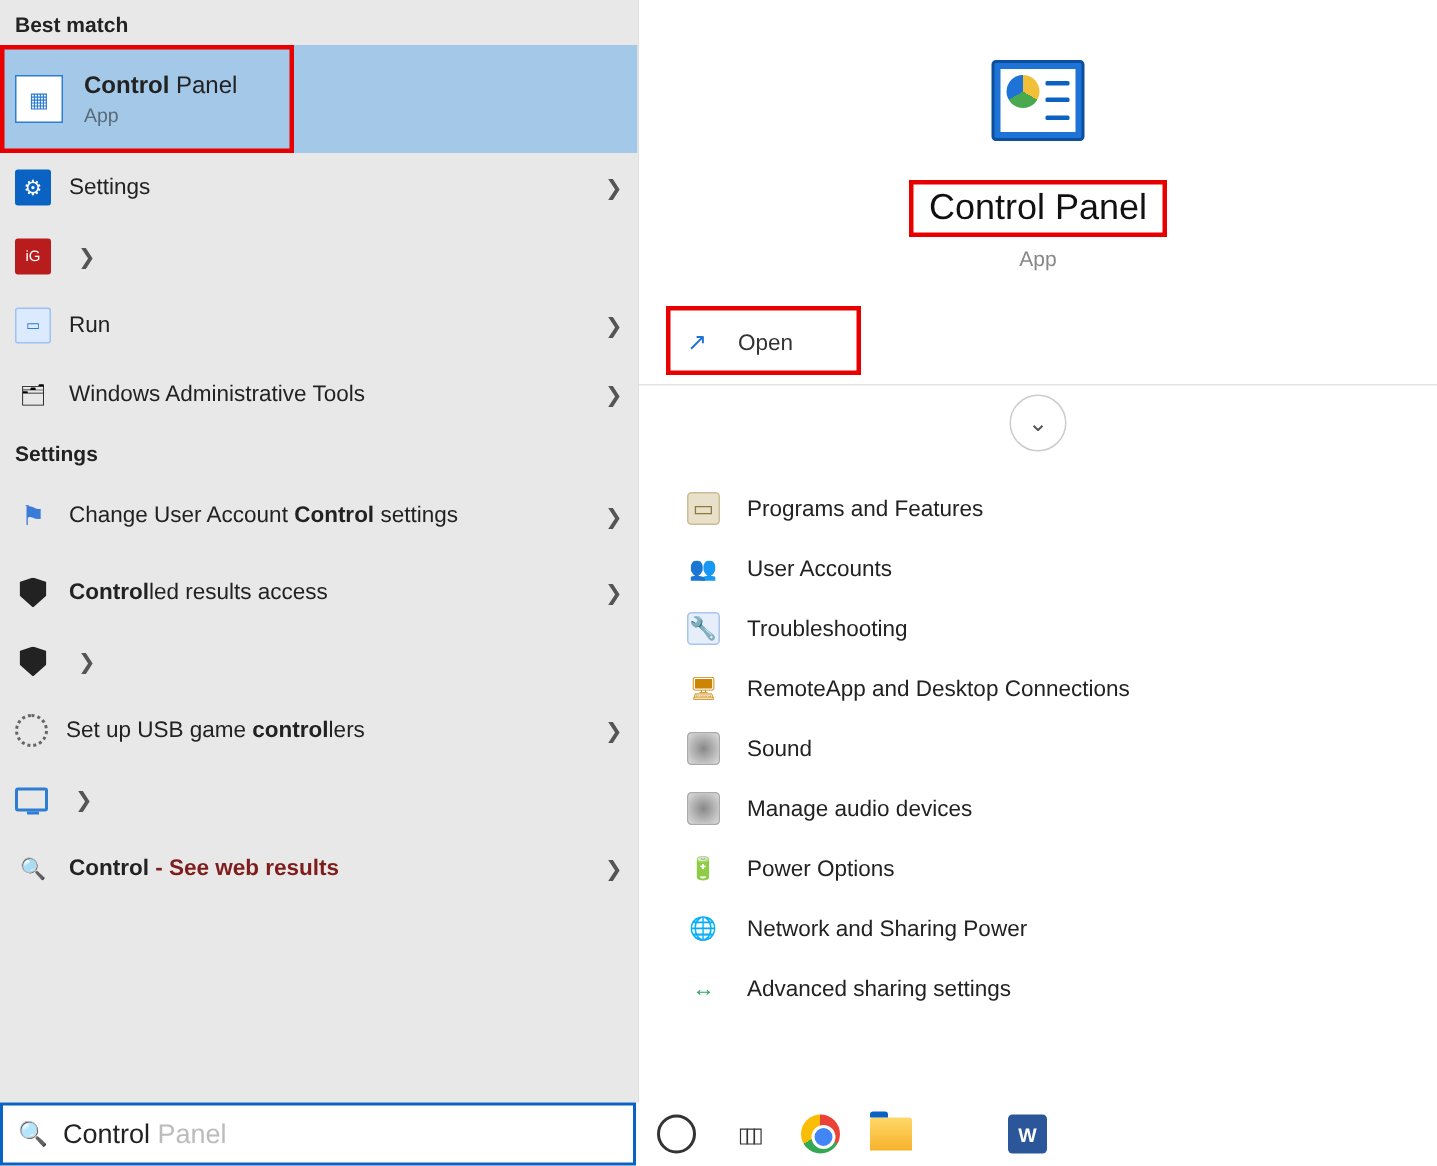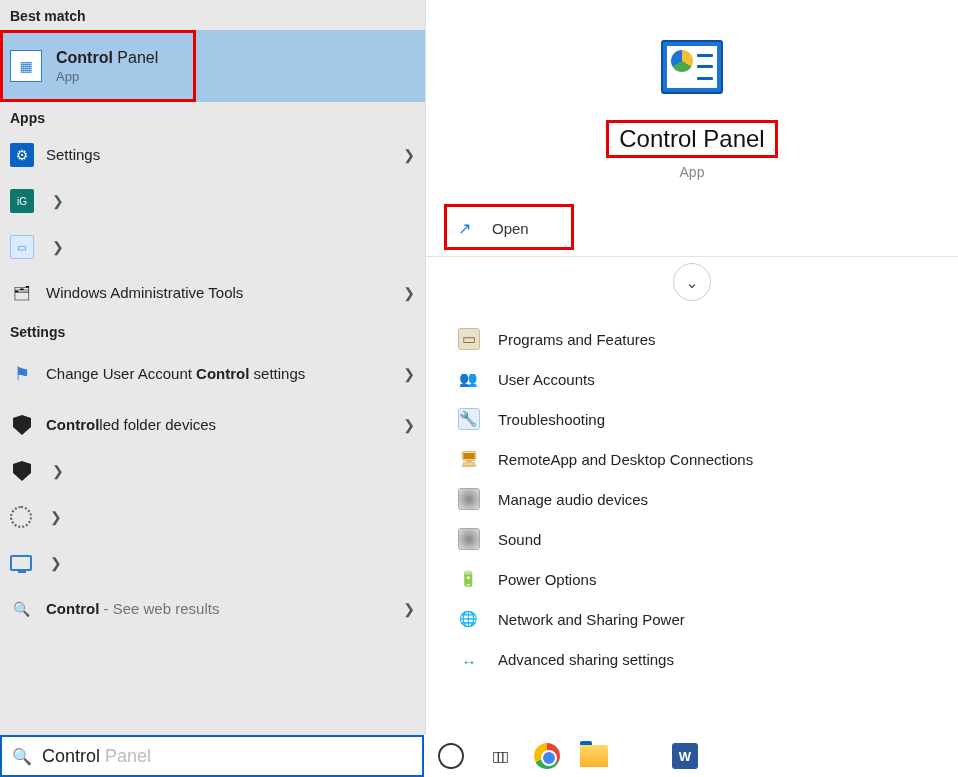--- a/index.html
+++ b/index.html
@@ -20,21 +20,21 @@
 
   
   .list-item { display:flex; align-items:center; padding: 0 10px; height: 46px; position:relative; }
   .list-item.tall { height: 56px; }
   .list-item .li-icon { width:24px; height:24px; margin-right: 12px; display:flex; align-items:center; justify-content:center; font-size:14px;}
   .list-item .li-label { flex:1; font-size:15px; color:#222; line-height:1.25; }
   .list-item .chevron { color:#555; font-size:14px; margin-left:6px;}
   .list-item.twoline .li-label { padding-right: 8px; }
 
   .li-icon.blue-square { background:#0a63c2; color:#fff; border-radius:2px;}
-  .li-icon.teal-square { background:#0f766e; color:#fff; border-radius:2px; font-size:10px;}
+  .li-icon.teal-square { background:#b91c1c; color:#fff; border-radius:2px; font-size:10px;}
   .li-icon.shield::before{content:"";display:block;width:18px;height:20px;background:#222;clip-path:polygon(50% 0,100% 15%,100% 60%,50% 100%,0 60%,0 15%);}
   .li-icon.monitor { border:2px solid #2d7dd2; width:22px; height:16px; border-radius:2px; position:relative;}
   .li-icon.monitor::after{content:"";position:absolute;left:6px;bottom:-4px;width:8px;height:2px;background:#2d7dd2;}
   .li-icon.flag {color:#3a7ad9;font-size:18px;}
   .li-icon.gear { width:22px;height:22px;border:2px dotted #666;border-radius:50%;}
   .li-icon.run { background:#dbeaff;border:1px solid #9cc1f2;border-radius:2px;font-size:10px;color:#2d7dd2;}
   .li-icon.search {color:#333;}
 
   
   .hero { display:flex; flex-direction:column; align-items:center; padding-top: 40px; padding-bottom: 20px; position:relative;}
@@ -83,78 +83,79 @@
   .tb.chrome{width:26px;height:26px;border-radius:50%;background:conic-gradient(#ea4335 0 120deg,#34a853 120deg 240deg,#fbbc05 240deg 360deg);position:relative;}
   .tb.chrome::after{content:"";position:absolute;left:7px;top:7px;width:12px;height:12px;border-radius:50%;background:#4285f4;border:2px solid #fff;}
   .tb.explorer{width:28px;height:22px;background:linear-gradient(#ffd869,#f7b22b);border-radius:2px 2px 0 0;position:relative;}
   .tb.explorer::before{content:"";position:absolute;left:0;top:-4px;width:12px;height:4px;background:#0a63c2;border-radius:2px 2px 0 0;}
   .tb.teams{display:grid;grid-template-columns:1fr 1fr;grid-template-rows:1fr 1fr;gap:2px;width:24px;height:24px;}
   .tb.teams div{background:#5558af;border-radius:2px;}
   .tb.teams div:nth-child(4){background:#f2c037;}
   .tb.word{width:26px;height:26px;background:#2b579a;color:#fff;font-weight:bold;font-size:13px;border-radius:3px;}
 
   b{font-weight:600;}
-  .grey{color:#737373;}
+  .grey{color:#7f1d1d;font-weight:bold;}
 </style>
 </head>
 <body>
 
 <div class="container">
 
   <div class="left">
     <div class="section-header">Best match</div>
 
     <div class="best-match-item">
       <div class="bm-icon">▦</div>
       <div class="bm-text">
         <div class="bm-title"><b>Control</b><span> Panel</span></div>
         <div class="bm-type">App</div>
       </div>
       <div class="hl1"></div>
     </div>
 
-    <div class="section-header">Apps</div>
 
     <div class="list-item">
       <div class="li-icon blue-square">⚙</div>
       <div class="li-label">Settings</div>
       <div class="chevron">❯</div>
     </div>
     <div class="list-item">
       <div class="li-icon teal-square">iG</div>
       <div class="chevron">❯</div>
     </div>
     <div class="list-item">
       <div class="li-icon run">▭</div>
+      <div class="li-label">Run</div>
       <div class="chevron">❯</div>
     </div>
     <div class="list-item">
       <div class="li-icon">🗂</div>
       <div class="li-label">Windows Administrative Tools</div>
       <div class="chevron">❯</div>
     </div>
 
     <div class="section-header">Settings</div>
 
     <div class="list-item tall twoline">
       <div class="li-icon flag">⚑</div>
       <div class="li-label"><span>Change User Account </span><b>Control</b><span> settings</span></div>
       <div class="chevron">❯</div>
     </div>
     <div class="list-item">
       <div class="li-icon shield"></div>
-      <div class="li-label"><b>Control</b><span>led folder devices</span></div>
+      <div class="li-label"><b>Control</b><span>led results access</span></div>
       <div class="chevron">❯</div>
     </div>
     <div class="list-item">
       <div class="li-icon shield"></div>
       <div class="chevron">❯</div>
     </div>
     <div class="list-item">
       <div class="li-icon gear"></div>
+      <div class="li-label"><span>Set up USB game </span><b>control</b><span>lers</span></div>
       <div class="chevron">❯</div>
     </div>
     <div class="list-item">
       <div class="li-icon monitor"></div>
       <div class="chevron">❯</div>
     </div>
 
     <div class="list-item">
       <div class="li-icon search">🔍</div>
       <div class="li-label"><b>Control</b><span class="grey"> - See web results</span></div>
@@ -208,25 +209,25 @@
       <div class="recent-item">
           <div class="ri-icon ri-wrench">🔧</div>
           <span>Troubleshooting</span>
         </div>
       <div class="recent-item">
           <div class="ri-icon ri-remote">🖥</div>
           <span>RemoteApp and Desktop Connections</span>
         </div>
       <div class="recent-item">
           <div class="ri-icon ri-speaker"></div>
+          <span>Sound</span>
+        </div>
+      <div class="recent-item">
+          <div class="ri-icon ri-speaker"></div>
           <span>Manage audio devices</span>
-        </div>
-      <div class="recent-item">
-          <div class="ri-icon ri-speaker"></div>
-          <span>Sound</span>
         </div>
       <div class="recent-item">
           <div class="ri-icon ri-power">🔋</div>
           <span>Power Options</span>
         </div>
       <div class="recent-item">
           <div class="ri-icon ri-net">🌐</div>
           <span>Network and Sharing Power</span>
         </div>
       <div class="recent-item">

